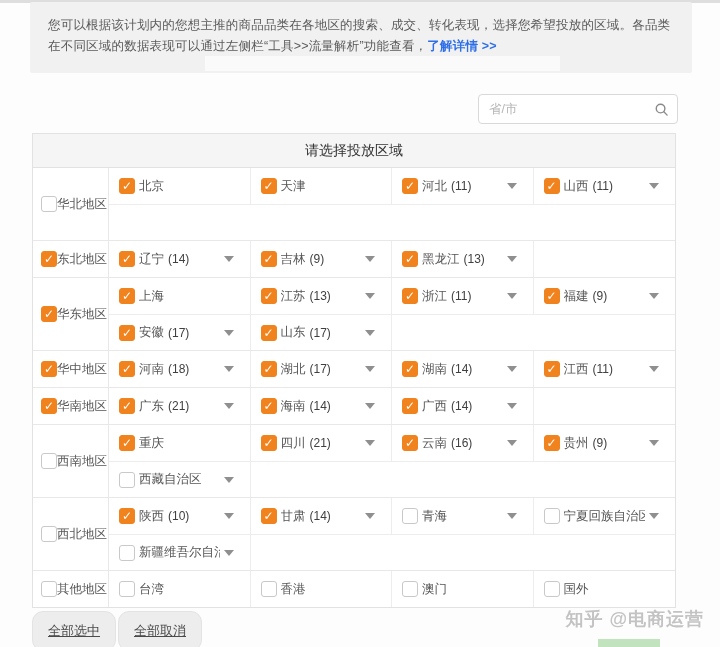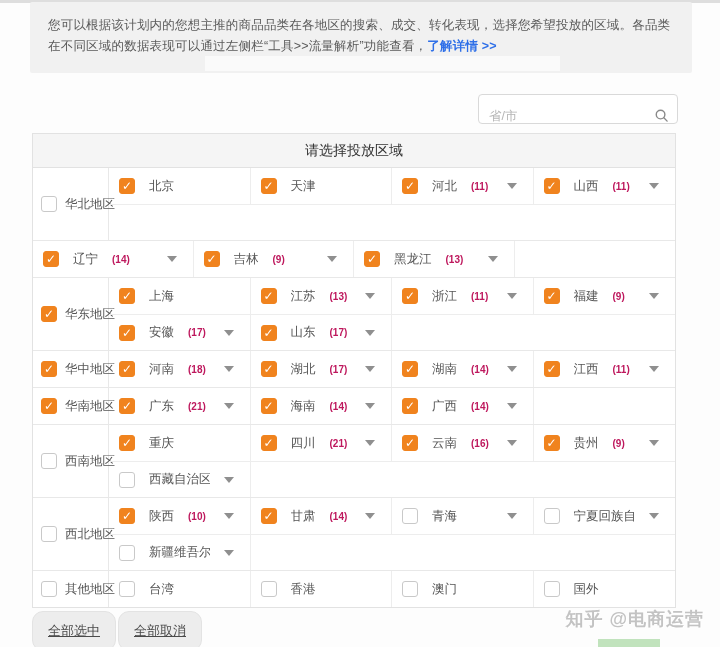--- a/index.html
+++ b/index.html
@@ -16,61 +16,61 @@
     background:#f1f1f1; border-radius:2px; padding:13px 18px 0 18px;
     font-size:12.5px; line-height:21px; color:#5a5a5a; letter-spacing:.2px;
   }
   .notice-link { color:#2e6fe8; font-weight:bold; text-decoration:none; cursor:pointer; }
   .notice-mask { position:absolute; left:175px; top:54px; width:355px; height:15px; background:#fcfcfc; opacity:.85; }
 
   
   .search-box {
     position:absolute; left:478px; top:94px; width:200px; height:30px;
     border:1px solid #d9d9d9; border-radius:4px; background:#fff;
-    display:flex; align-items:flex-end; padding:0 8px 0 10px;
+    display:flex; align-items:center; padding:0 8px 0 10px;
   }
   .search-input { flex:1; border:none; outline:none; font-size:12.5px; color:#333; background:transparent;
     font-family:"Liberation Sans","DejaVu Sans",sans-serif; }
   .search-input::placeholder { color:#b5b5b5; }
   .search-icon { width:15px; height:15px; flex:none; }
 
   
   .region-table {
     position:absolute; left:32px; top:133px; width:644px;
     border:1px solid #e2e2e2; background:#fff;
   }
   .table-header {
     height:34px; background:#f5f5f5; border-bottom:1px solid #e2e2e2;
     display:flex; align-items:center; justify-content:center;
     font-size:14px; font-weight:normal; color:#333;
   }
   .group-row { display:flex; border-bottom:1px solid #e8e8e8; }
   .group-row:last-child { border-bottom:none;justify-content:center; }
   .group-label {
     width:76px; flex:none; border-right:1px solid #e8e8e8;
-    display:flex; align-items:center; padding-left:8px; gap:8px; cursor:pointer;
+    display:flex; align-items:center; padding-left:8px; gap:0; cursor:pointer;
   }
   .group-name { font-size:12.5px; color:#555; white-space:nowrap; }
   .group-content { flex:1; display:flex; flex-direction:column; min-width:0; }
   .sub-row { display:grid; grid-template-columns:repeat(4,1fr); height:36px; }
   .sub-row + .sub-row { border-top:1px solid #ededed; }
-  .cell { position:relative; display:flex; align-items:center; padding:0 6px 0 10px; gap:14px; min-width:0; }
+  .cell { position:relative; display:flex; align-items:center; padding:0 6px 0 10px; gap:4px; min-width:0; }
   .cell.bordered { border-right:1px solid #ededed; }
 
   .cb {
     width:16px; height:16px; flex:none; border:1px solid #c9c9c9; border-radius:3px;
     background:#fff; cursor:pointer; position:relative;
   }
   .cb.checked { background:var(--accent,#f0831e); border-color:var(--accent,#f0831e); }
   .cb.checked::after {
     content:"✓"; position:absolute; left:0; top:0; right:0; bottom:0;
     color:#fff; font-size:12px; font-weight:bold; line-height:14px; text-align:center;
   }
   .prov-name { font-size:12.5px; color:#555; white-space:nowrap; overflow:hidden; cursor:pointer; }
-  .prov-count { font-size:10px; color:#be185d; font-weight:bold; white-space:nowrap; cursor:pointer; }
+  .prov-count { font-size:12px; color:#404040; font-weight:normal; white-space:nowrap; cursor:pointer; }
   .chevron {
     margin-left:auto; margin-right:10px; flex:none; cursor:pointer;
     width:0; height:0; border-left:5px solid transparent; border-right:5px solid transparent;
     border-top:6px solid #8f8f8f;
   }
 
   
   .footer-btn {
     position:absolute; top:611px; height:40px; padding:0 15px;
     background:#ededed; border:1px solid #e3e3e3; border-radius:11px;
@@ -138,20 +138,24 @@
               </div>
             </div>
             <div class="sub-row">
               <div class="cell"></div>
               <div class="cell"></div>
               <div class="cell"></div>
             </div>
           </div>
         </div>
         <div class="group-row">
+          <div class="group-label">
+            <span class="cb checked"></span>
+            <span class="group-name">东北地区</span>
+          </div>
           <div class="group-content">
             <div class="sub-row">
               <div class="cell bordered">
                 <span class="cb checked"></span>
                 <span class="prov-name">辽宁</span>
                 <span class="prov-count">(14)</span>
                 <span class="chevron"></span>
               </div>
               <div class="cell bordered">
                 <span class="cb checked"></span>

